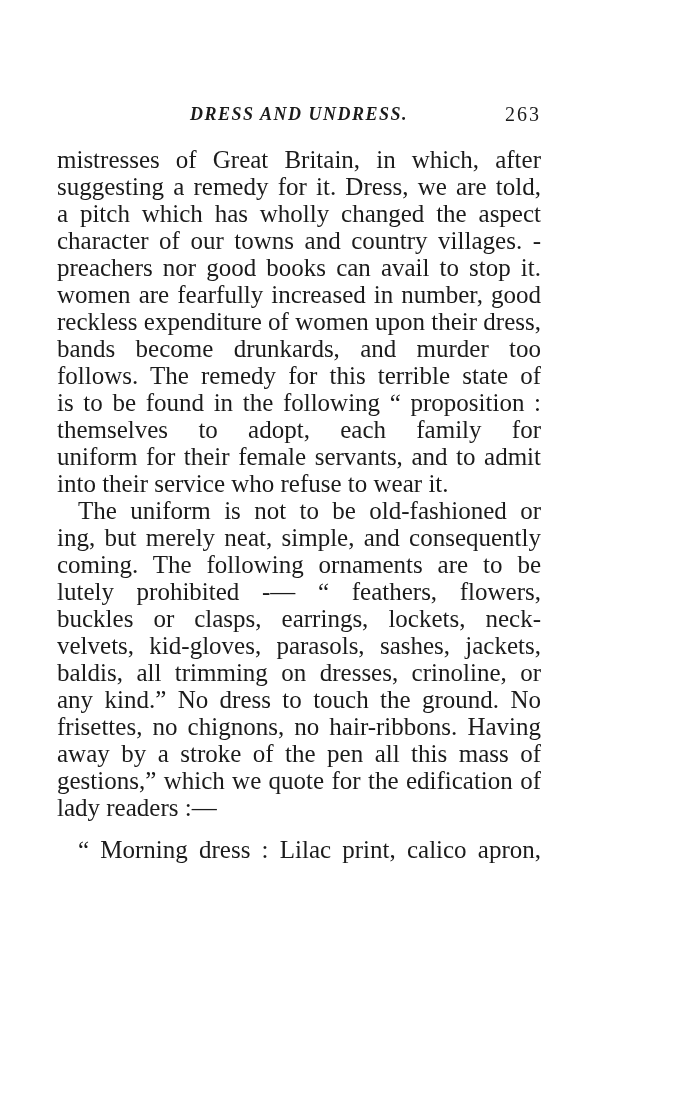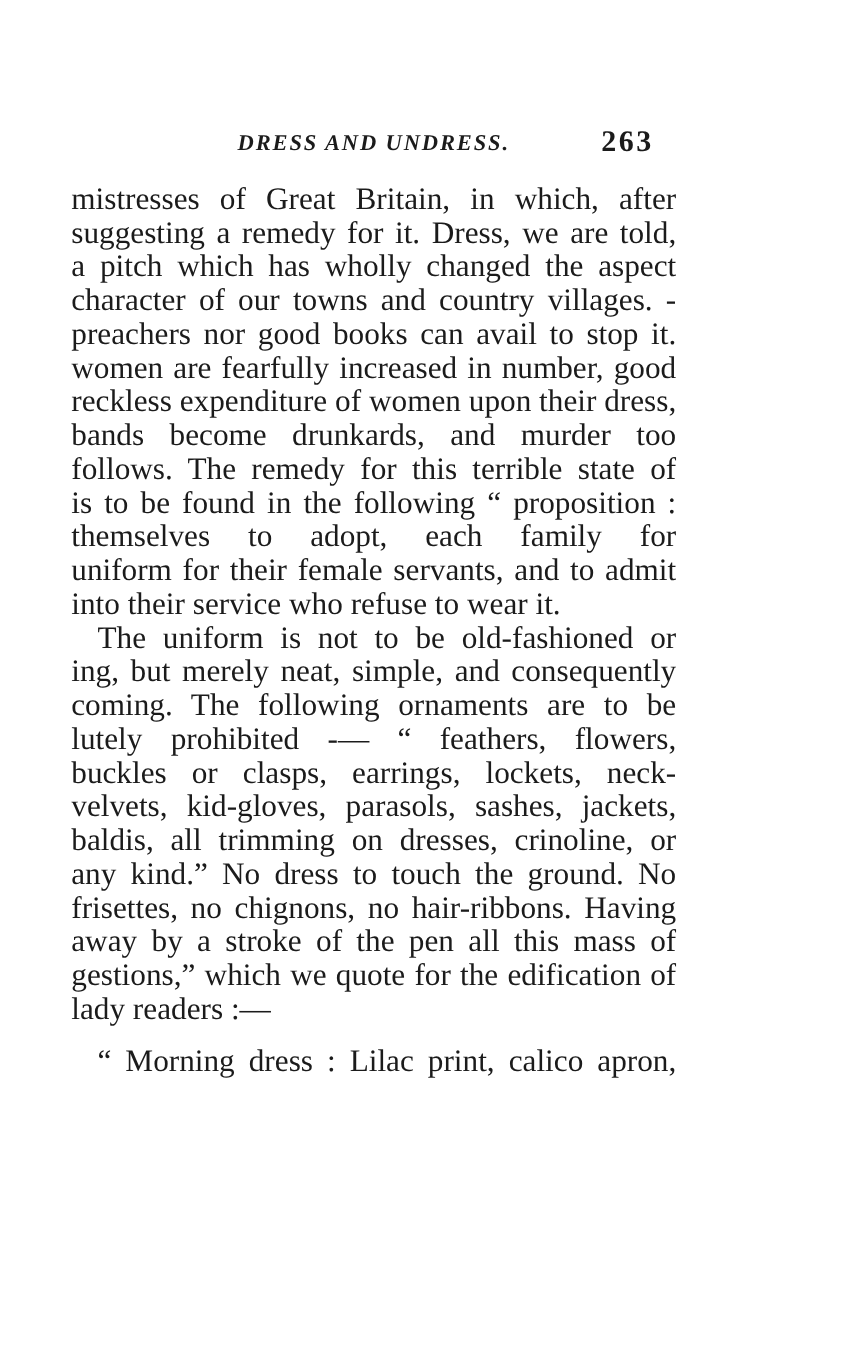--- a/index.html
+++ b/index.html
@@ -30,24 +30,24 @@
     display: block;
     text-align: center;
     font-style: italic;
     font-weight: bold;
     font-size: 18px;
     letter-spacing: 1.5px;
     line-height: 22px;
   }
   .page-number {
     position: absolute;
-    right: 18px;
+    right: 0;
     top: 0;
-    font-size: 24px;
-    font-weight: bold;
+    font-size: 20px;
+    font-weight: normal;
     letter-spacing: 2px;
     line-height: 22px;
   }
   .text-block {
     font-size: 25px;
   }
   .text-line {
     line-height: 27px;
     height: 27px;
     overflow: hidden;

